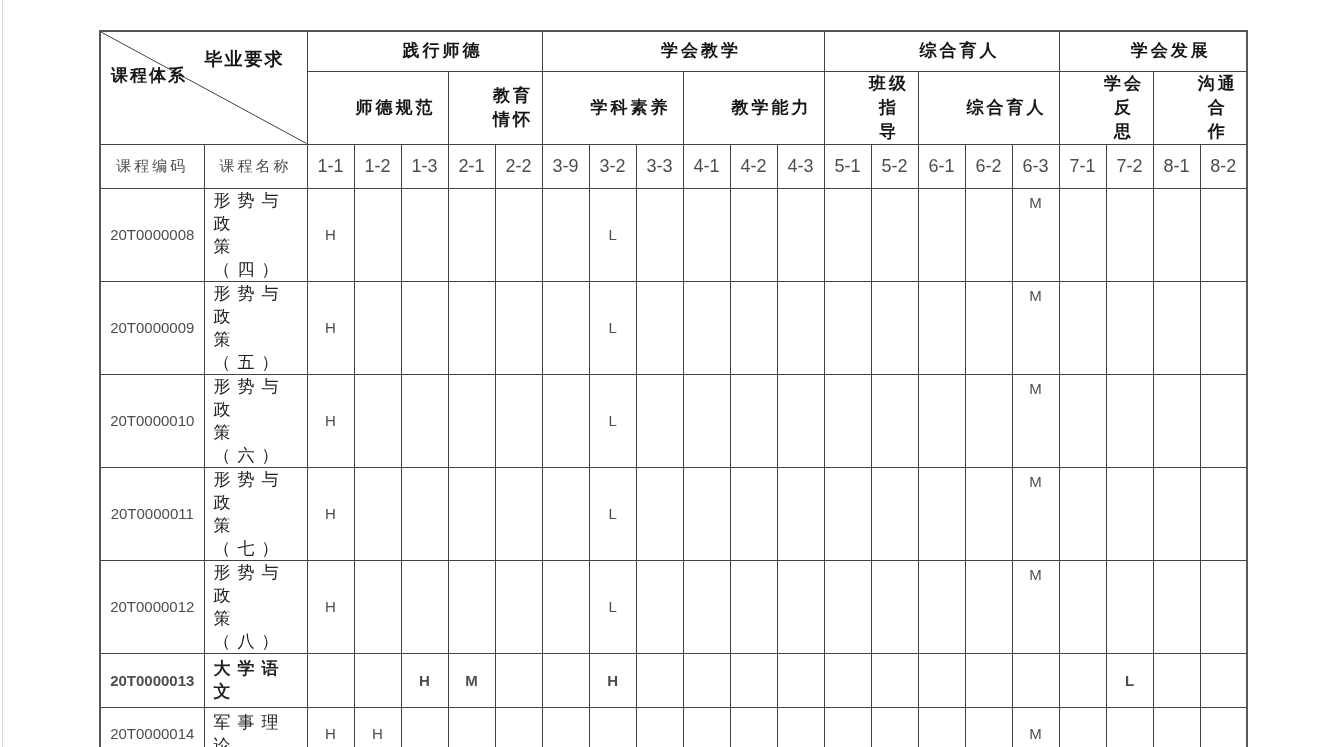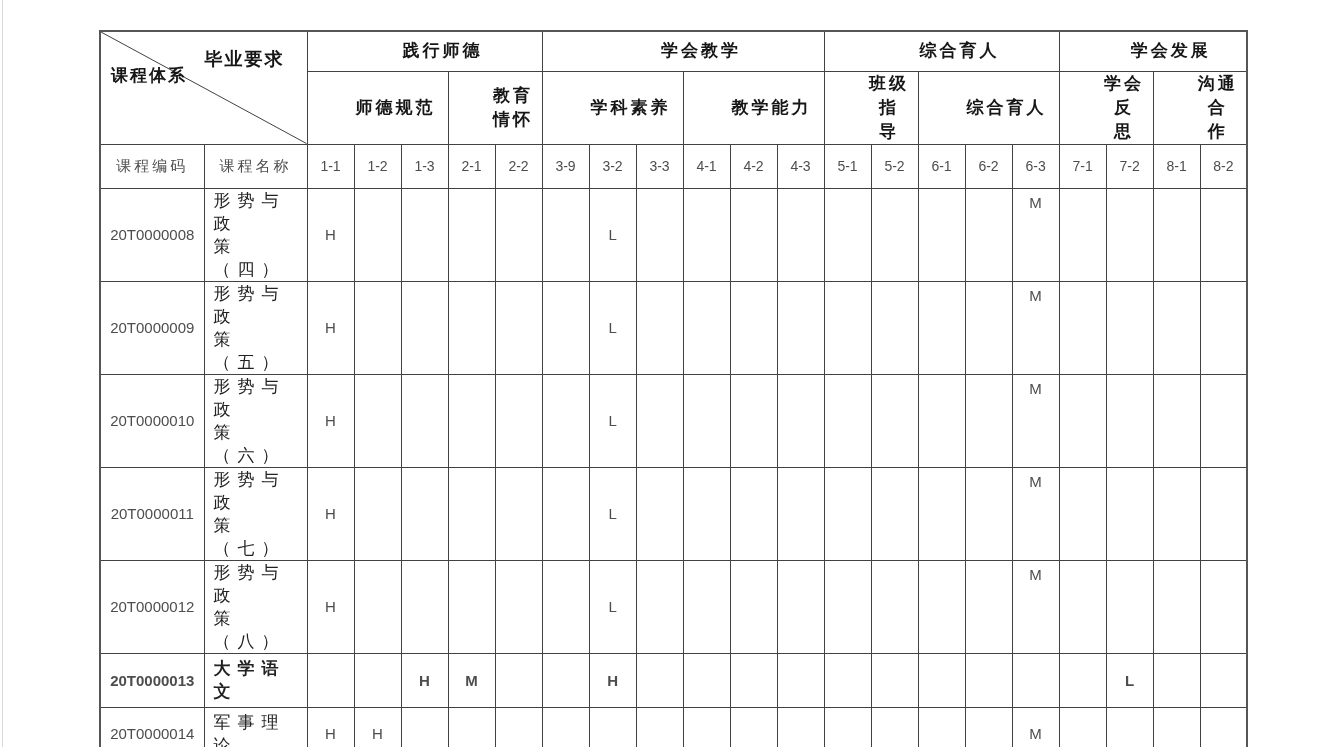--- a/index.html
+++ b/index.html
@@ -43,21 +43,21 @@
   
   td.gh{
     font-weight:bold;font-size:17px;color:var(--ink);
     letter-spacing:3px;white-space:pre-line;line-height:24px;padding-left:36px;
   }
   td.colhead{
     font-size:15px;color:var(--gray);letter-spacing:3px;
   }
   td.subcol{
     font-family:"Liberation Sans","DejaVu Sans",sans-serif;
-    font-size:14px;color:var(--gray);letter-spacing:0;
+    font-size:18px;color:var(--gray);letter-spacing:0;
   }
   
   td.code{
     font-family:"Liberation Sans","DejaVu Sans",sans-serif;
     font-size:15px;color:var(--gray);
   }
   td.name{
     font-size:17px;color:#222222;text-align:left;
     padding:0 9px;letter-spacing:7px;line-height:23px;white-space:pre-line;
   }

